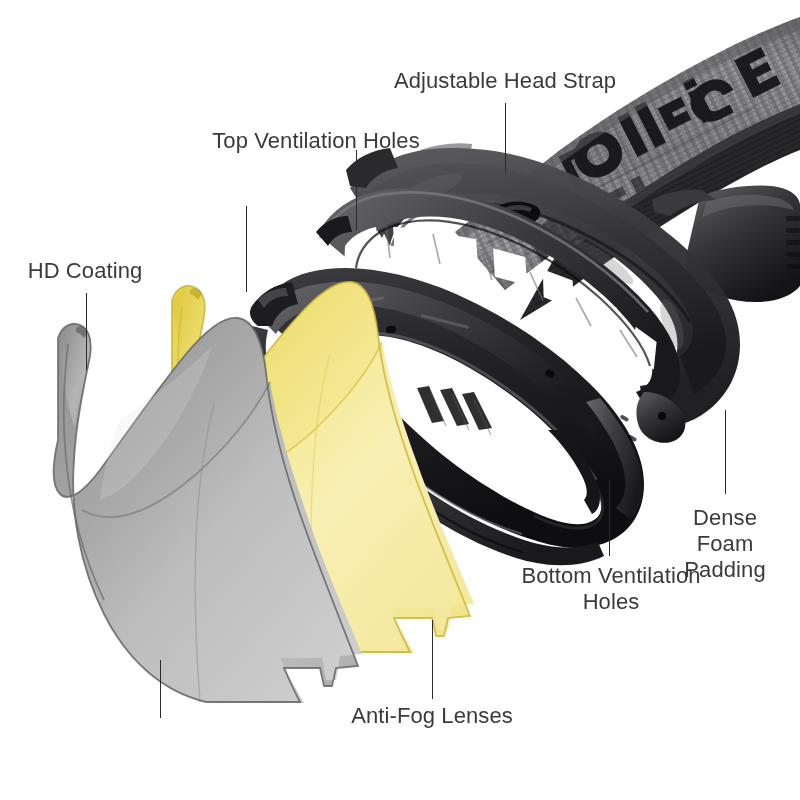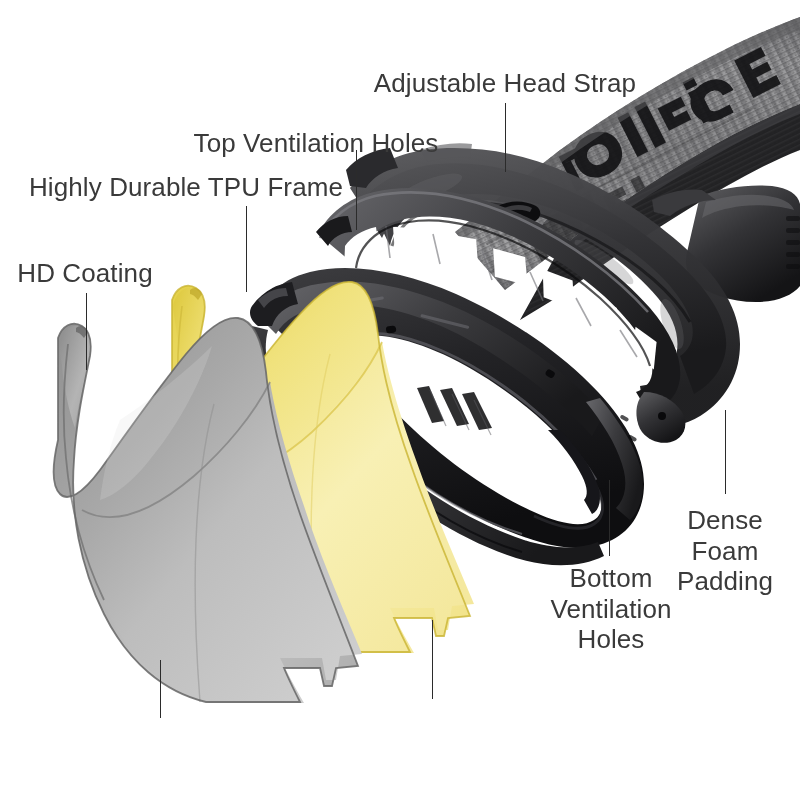--- a/index.html
+++ b/index.html
@@ -21,21 +21,21 @@
   #artwork {
     position: absolute;
     left: 0; top: 0;
     width: 800px;
     height: 800px;
   }
   .callout {
     position: absolute;
     color: #3a3a3a;
     font-family: "Liberation Sans", sans-serif;
-    font-size: 26px;
+    font-size: 22px;
     font-weight: 400;
     line-height: 1.18;
     white-space: pre-line;
     letter-spacing: 0.1px;
     -webkit-font-smoothing: antialiased;
   }
   .callout.ctr { text-align: center; transform: translateX(-50%); }
   .leader {
     position: absolute;
     background: #2b2b2b;
@@ -435,29 +435,29 @@
     </g>
   </svg>
 
   <div class="leader" style="left:505px; top:103px; height:69px;"></div>
   <div class="callout ctr" style="left:505px; top:68px;">Adjustable Head Strap</div>
 
   <div class="leader" style="left:356px; top:150px; height:80px;"></div>
   <div class="callout ctr" style="left:316px; top:116px;margin-top:12px;">Top Ventilation Holes</div>
 
   <div class="leader" style="left:246px; top:206px; height:86px;"></div>
-  <div class="callout ctr" style="left:186px; top:172px;">Highly Durable TPU Frame</div>
 
   <div class="leader" style="left:86px; top:293px; height:77px;"></div>
   <div class="callout ctr" style="left:85px; top:258px;">HD Coating</div>
 
   <div class="leader" style="left:725px; top:410px; height:84px;"></div>
   <div class="callout ctr" style="left:725px; top:505px;">Dense Foam
 Padding</div>
 
   <div class="leader" style="left:609px; top:480px; height:76px;"></div>
   <div class="callout ctr" style="left:611px; top:563px;">Bottom Ventilation Holes</div>
 
   <div class="leader" style="left:432px; top:620px; height:79px;"></div>
+  <div class="callout ctr" style="left:432px; top:703px;">Anti-Fog Lenses</div>
 
   <div class="leader" style="left:160px; top:660px; height:58px;"></div>
 
 </div>
 
 </body></html>

